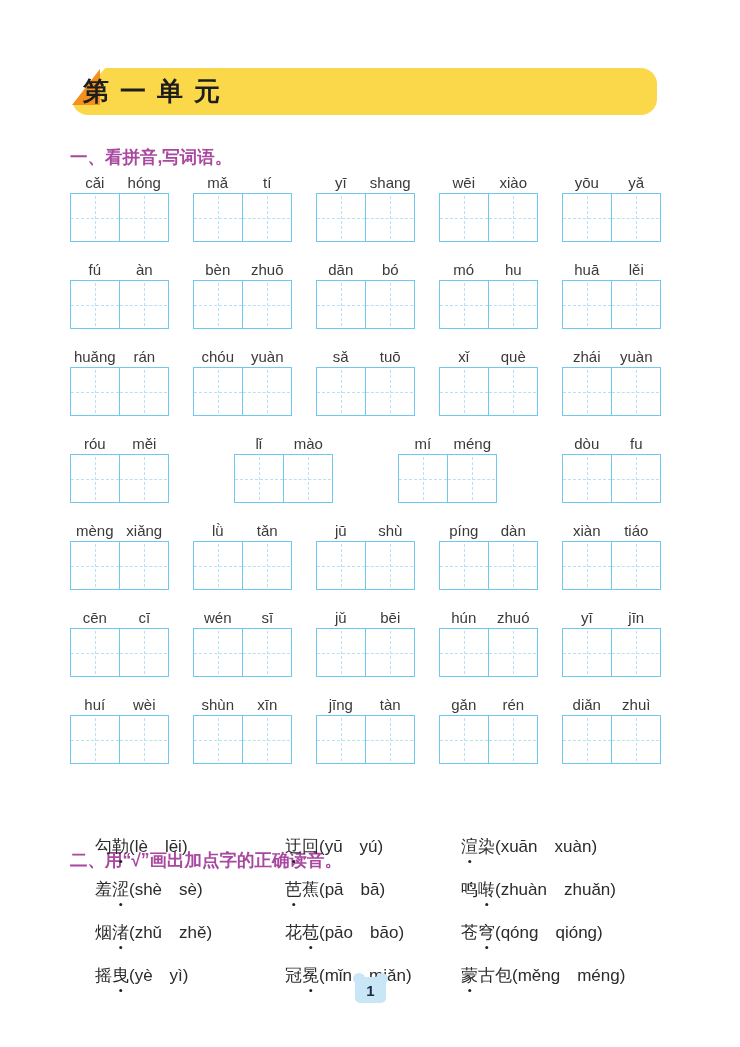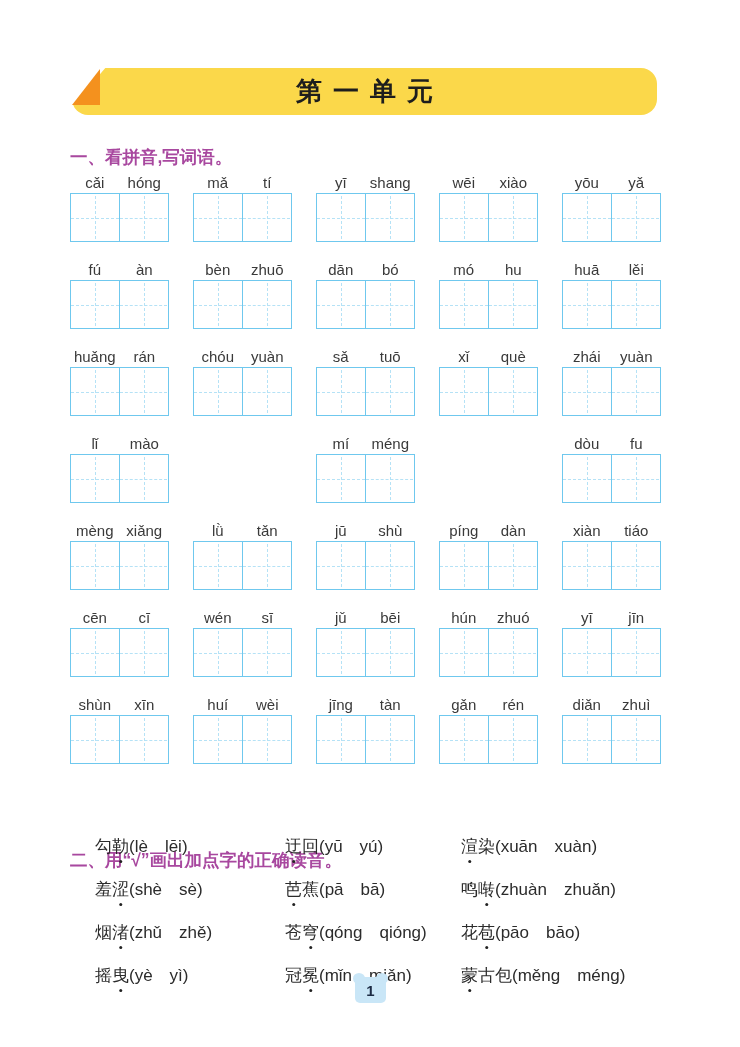--- a/index.html
+++ b/index.html
@@ -5,21 +5,21 @@
   * { margin:0; padding:0; box-sizing:border-box; }
   html,body { background:#ffffff; }
   body { font-family:"Liberation Sans", sans-serif; }
   .page {
     position:relative; width:740px; height:1047px; background:#fff; overflow:hidden;
   }
   
   .banner {
     position:absolute; left:72px; top:68px; width:585px; height:47px;
     background:var(--banner-yellow); border-radius:16px;
-    display:flex; align-items:center; justify-content:center;
+    display:flex; align-items:center; justify-content:flex-start;
   }
   .fold-cut {
     position:absolute; left:-1px; top:-2px; width:36px; height:42px;
     background:#ffffff; clip-path:polygon(0 0,100% 0,0 100%);
   }
   .fold {
     position:absolute; left:0px; top:1px; width:28px; height:36px;
     background:var(--fold-orange); clip-path:polygon(0 100%,100% 0,100% 100%);
   }
   .banner h1 {
@@ -248,20 +248,30 @@
           </div>
           <div class="cells">
             <div class="cell"></div>
             <div class="cell"></div>
           </div>
         </div>
       </div>
       <div class="py-row">
         <div class="word-block">
           <div class="pinyin">
+            <span class="syl">róu</span>
+            <span class="syl">měi</span>
+          </div>
+          <div class="cells">
+            <div class="cell"></div>
+            <div class="cell"></div>
+          </div>
+        </div>
+        <div class="word-block">
+          <div class="pinyin">
             <span class="syl">lǐ</span>
             <span class="syl">mào</span>
           </div>
           <div class="cells">
             <div class="cell"></div>
             <div class="cell"></div>
           </div>
         </div>
         <div class="word-block">
           <div class="pinyin">
@@ -384,40 +394,40 @@
           </div>
           <div class="cells">
             <div class="cell"></div>
             <div class="cell"></div>
           </div>
         </div>
       </div>
       <div class="py-row">
         <div class="word-block">
           <div class="pinyin">
+            <span class="syl">huí</span>
+            <span class="syl">wèi</span>
+          </div>
+          <div class="cells">
+            <div class="cell"></div>
+            <div class="cell"></div>
+          </div>
+        </div>
+        <div class="word-block">
+          <div class="pinyin">
             <span class="syl">shùn</span>
             <span class="syl">xīn</span>
           </div>
           <div class="cells">
             <div class="cell"></div>
             <div class="cell"></div>
           </div>
         </div>
         <div class="word-block">
           <div class="pinyin">
-            <span class="syl">huí</span>
-            <span class="syl">wèi</span>
-          </div>
-          <div class="cells">
-            <div class="cell"></div>
-            <div class="cell"></div>
-          </div>
-        </div>
-        <div class="word-block">
-          <div class="pinyin">
             <span class="syl">jīng</span>
             <span class="syl">tàn</span>
           </div>
           <div class="cells">
             <div class="cell"></div>
             <div class="cell"></div>
           </div>
         </div>
         <div class="word-block">
           <div class="pinyin">
@@ -467,26 +477,26 @@
       </div>
       <div class="entry">
         <span class="word"><span class="char">鸣</span><span class="char dotted">啭</span></span>
         <span class="opts">(zhuàn  zhuǎn)</span>
       </div>
       <div class="entry">
         <span class="word"><span class="char">烟</span><span class="char dotted">渚</span></span>
         <span class="opts">(zhǔ  zhě)</span>
       </div>
       <div class="entry">
+        <span class="word"><span class="char">花</span><span class="char dotted">苞</span></span>
+        <span class="opts">(pāo  bāo)</span>
+      </div>
+      <div class="entry">
         <span class="word"><span class="char">苍</span><span class="char dotted">穹</span></span>
         <span class="opts">(qóng  qióng)</span>
-      </div>
-      <div class="entry">
-        <span class="word"><span class="char">花</span><span class="char dotted">苞</span></span>
-        <span class="opts">(pāo  bāo)</span>
       </div>
       <div class="entry">
         <span class="word"><span class="char">摇</span><span class="char dotted">曳</span></span>
         <span class="opts">(yè  yì)</span>
       </div>
       <div class="entry">
         <span class="word"><span class="char">冠</span><span class="char dotted">冕</span></span>
         <span class="opts">(mǐn  miǎn)</span>
       </div>
       <div class="entry">

